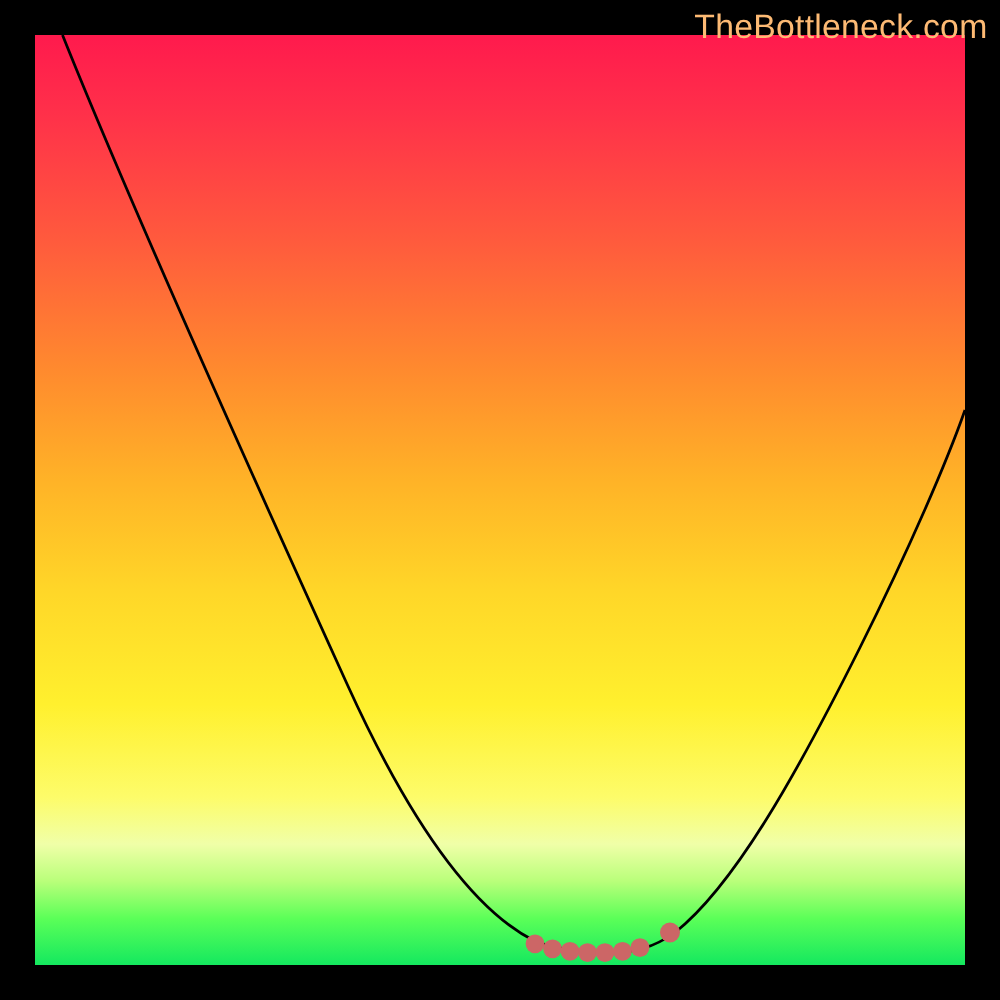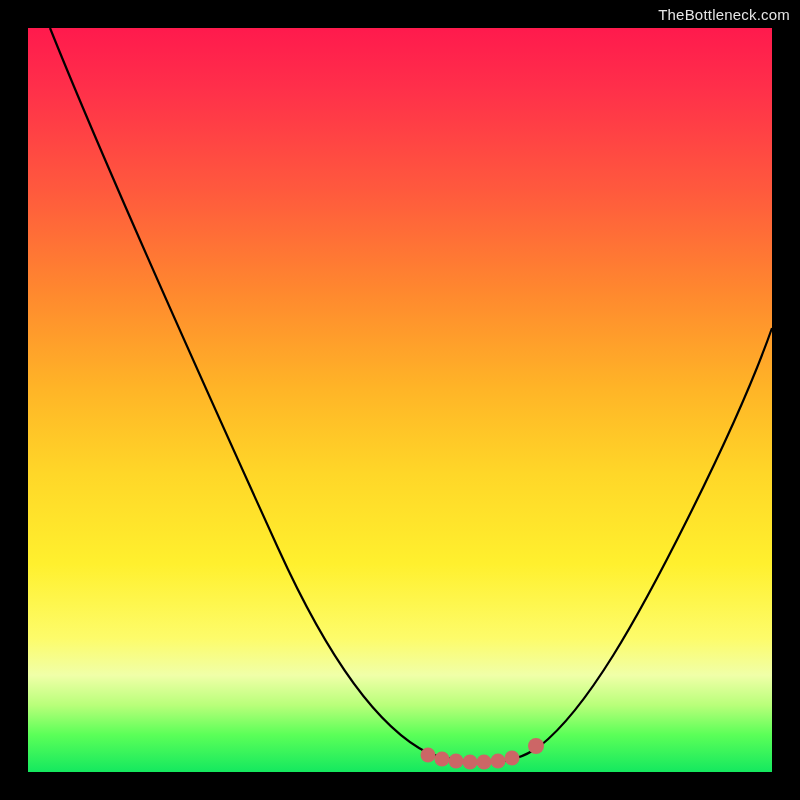--- a/index.html
+++ b/index.html
@@ -37,22 +37,22 @@
       #f0ffa8 87%,
       #b9ff7a 91%,
       #5bff58 95%,
       #14e85f 100%
     );
   }
   .watermark {
     position: absolute;
     top: 6px;
     right: 10px;
-    color: #e5e5e5;
-    font-size: 15px;
+    color: #fdba74;
+    font-size: 27px;
     font-weight: 500;
     letter-spacing: 0.2px;
     user-select: none;
   }
   svg.curve {
     position: absolute;
     left: 0;
     top: 0;
     width: 744px;
     height: 744px;

